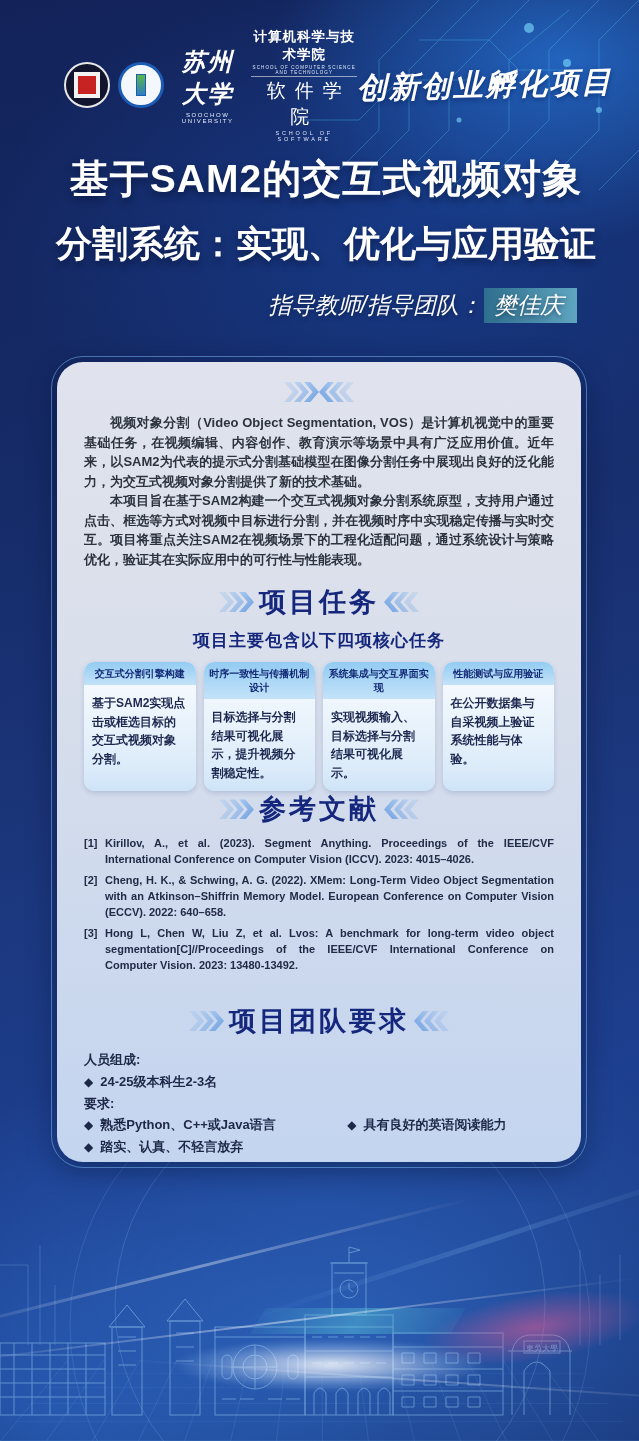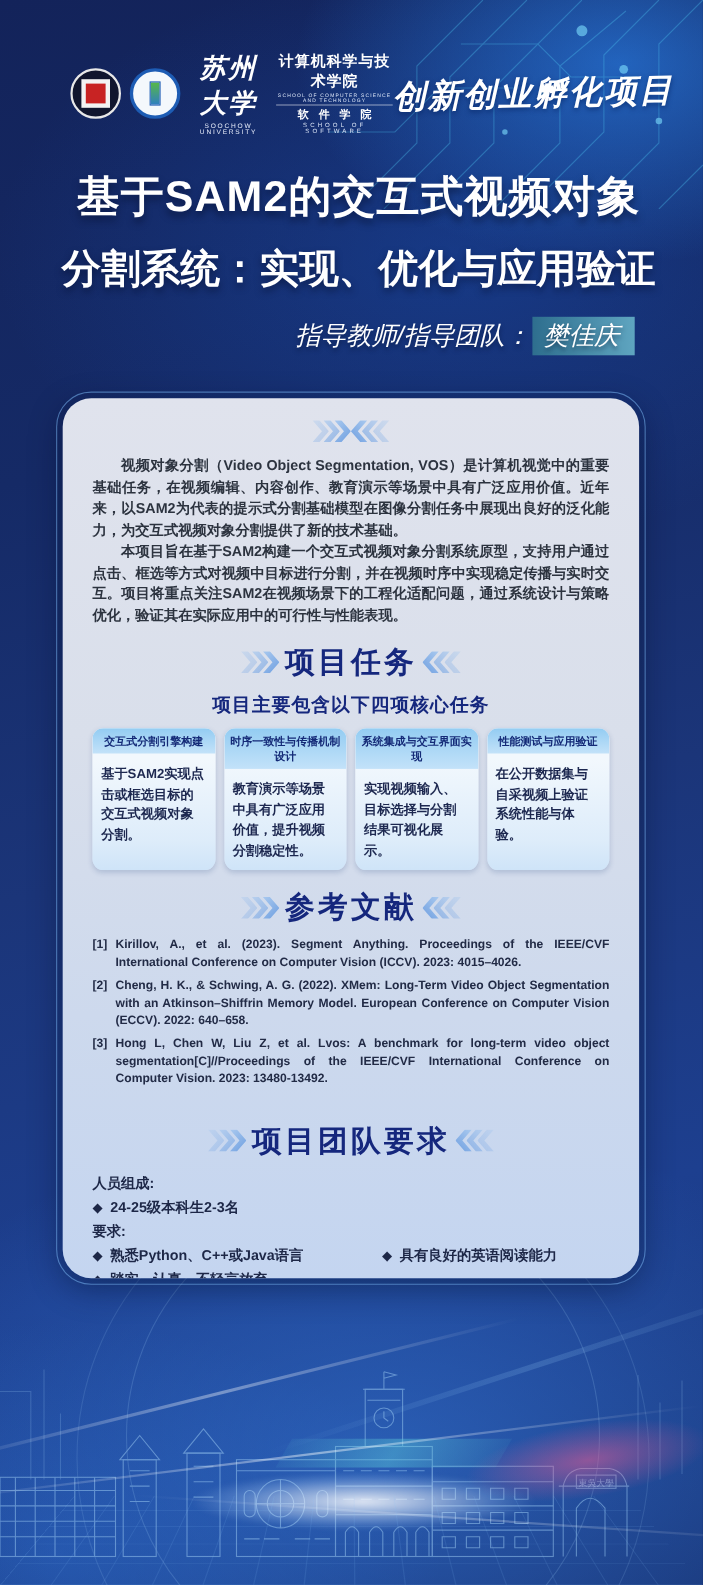--- a/index.html
+++ b/index.html
@@ -47,21 +47,21 @@
   .logo-seal .inner{ width:26px; height:26px; background:#f3f3f3; display:flex; align-items:center; justify-content:center; }
   .logo-seal .sq{ width:18px; height:18px; background:#c82323; }
   .logo-univ{ width:46px; height:46px; margin-left:8px; background:#f4f8fc; border:3px solid #1d5cb4; display:flex; align-items:center; justify-content:center; }
   .logo-univ .bar{ width:10px; height:22px; background:linear-gradient(180deg,#57b847,#2f7fc0); border:1px solid #1d5cb4; }
   .univ-name{ margin-left:10px; color:#fff; text-align:center; }
   .univ-name .zh{ font-size:24px; font-weight:bold; font-style:italic; letter-spacing:2px; font-family:"DejaVu Sans",sans-serif; }
   .univ-name .en{ font-size:6px; letter-spacing:1.6px; margin-top:2px; color:#e8eefc; }
   .school{ margin-left:10px; color:#fff; text-align:center; }
   .school .l1{ font-size:13.5px; font-weight:bold; letter-spacing:1px; }
   .school .l1en{ font-size:4.5px; letter-spacing:1.1px; color:#dfe9fa; border-bottom:1px solid rgba(255,255,255,.55); padding-bottom:1px; margin-top:1px; }
-  .school .l2{ font-size:10px; font-weight:bold; letter-spacing:9px; margin-top:1px; text-indent:9px; }
+  .school .l2{ font-size:19px; font-weight:normal; letter-spacing:9px; margin-top:1px; text-indent:9px; }
   .school .l2en{ font-size:5.5px; letter-spacing:2.8px; color:#dfe9fa; }
   .program{ margin-left:auto; color:#fff; font-size:30px; font-weight:bold; font-style:italic;
     letter-spacing:2px; transform:rotate(-1.5deg); font-family:"DejaVu Sans",sans-serif;
     text-shadow:0 2px 5px rgba(0,30,90,.6); white-space:nowrap; }
 
   
   .title{ position:absolute; left:0; top:152px; width:100%; text-align:center; color:#fff;padding-left:13px; }
   .title .t1{ font-size:39px; font-weight:900; letter-spacing:1px; text-shadow:0 4px 7px rgba(5,15,45,.55); }
   .title .t2{ font-size:36px; font-weight:900; letter-spacing:0; margin-top:14px; text-shadow:0 4px 7px rgba(5,15,45,.55); }
   .advisor{ position:absolute; top:278px; right:62px; color:#fff; font-size:23px; font-weight:normal; font-style:italic; text-shadow:0 2px 4px rgba(5,15,45,.5);margin-top:12px; }
@@ -89,21 +89,21 @@
   .tasks-head{ margin-top:15px; }
   .tasks-sub{ margin-top:9px; text-align:center; font-size:17px; font-weight:900; color:#15277d; letter-spacing:1px; }
   .task-grid{ margin-top:10px; display:grid; grid-template-columns:repeat(4,1fr); gap:8px; }
   .task-card{ border-radius:10px; overflow:hidden; min-height:112px;
     background:linear-gradient(180deg,#f2f8fd 22%,#ddecfa 80%,#cfe4f8 100%);
     box-shadow:0 2px 5px rgba(30,60,120,.18); }
   .task-card .th{ background:linear-gradient(180deg,#93ccf2,#c3e2f9); padding:5px 2px 4px;
     text-align:center; font-size:10px; font-weight:900; color:#142a77; letter-spacing:0; }
   .task-card .tb{ padding:9px 8px; font-size:12px; line-height:1.55; font-weight:bold; color:#1d2850; }
 
-  .refs-head{ margin-top:16px; }
+  .refs-head{ }
   .refs{ margin-top:9px; }
   .ref{ display:flex; font-size:11px; line-height:1.45; color:#222b46; font-weight:bold; margin-bottom:5px; }
   .ref .mk{ flex:none; width:21px; }
   .ref .tx{ text-align:justify; }
 
   .team-head{ margin-top:29px; }
   .team{ margin-top:10px; font-size:13px; color:#1d2747; font-weight:bold; }
   .team .row{ line-height:1.68; }
   .team .cols{ display:flex; }
   .team .cols .col1{ width:56%; }
@@ -262,21 +262,21 @@
         </span>
     </div>
     <div class="tasks-sub">项目主要包含以下四项核心任务</div>
     <div class="task-grid">
       <div class="task-card">
         <div class="th">交互式分割引擎构建</div>
         <div class="tb">基于SAM2实现点击或框选目标的交互式视频对象分割。</div>
       </div>
       <div class="task-card">
         <div class="th">时序一致性与传播机制设计</div>
-        <div class="tb">教育演示等场景中具有广泛应用价值，提升视频分割稳定性。</div>
+        <div class="tb">目标选择与分割结果可视化展示，提升视频分割稳定性。</div>
       </div>
       <div class="task-card">
         <div class="th">系统集成与交互界面实现</div>
         <div class="tb">实现视频输入、目标选择与分割结果可视化展示。</div>
       </div>
       <div class="task-card">
         <div class="th">性能测试与应用验证</div>
         <div class="tb">在公开数据集与自采视频上验证系统性能与体验。</div>
       </div>
     </div>

